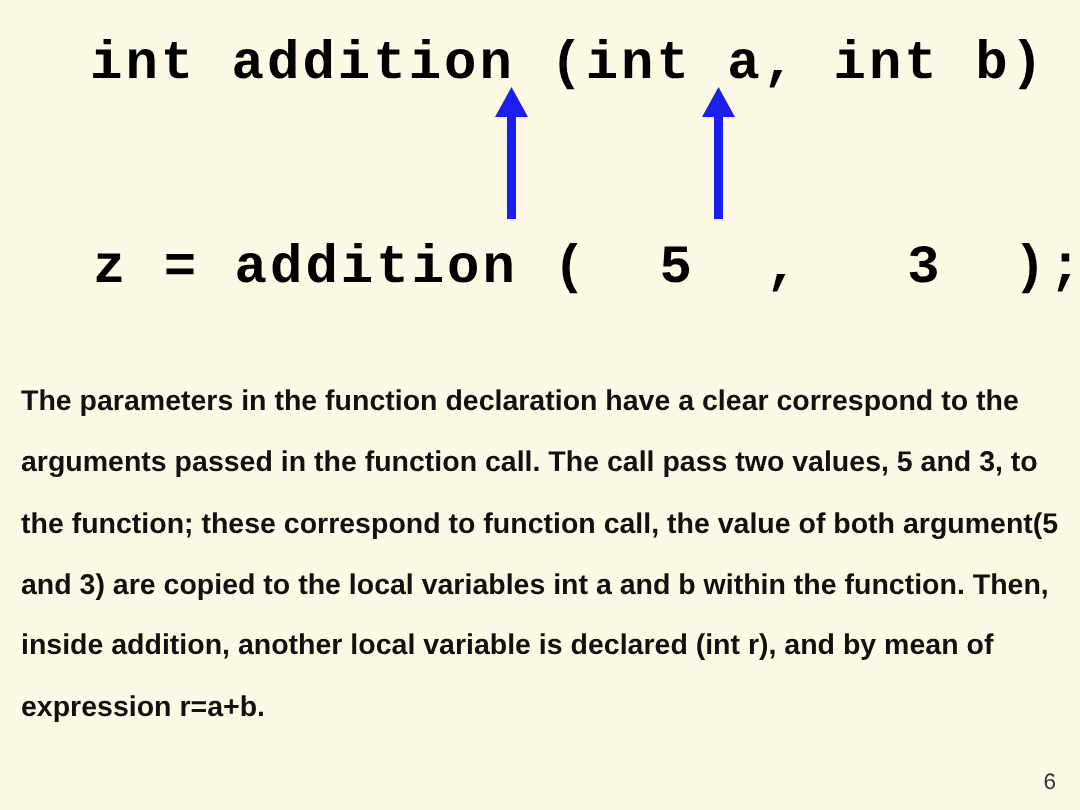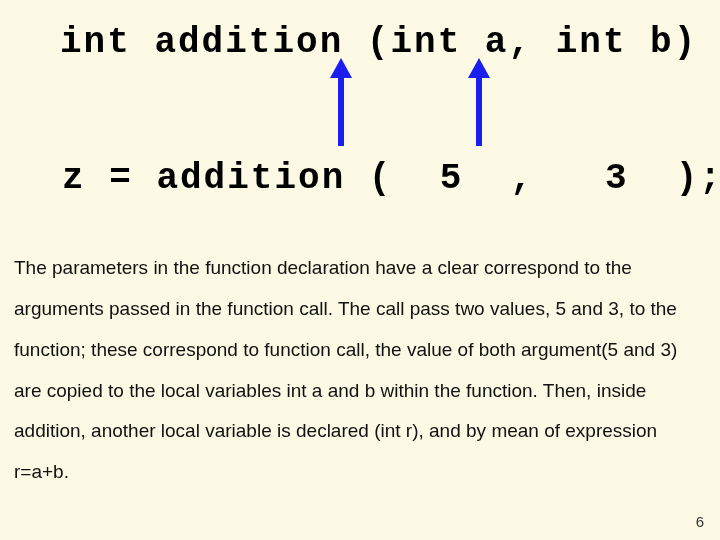--- a/index.html
+++ b/index.html
@@ -38,20 +38,21 @@
     border-bottom:20px solid #1a1eee;
     margin-bottom:-2px;
   }
   .a1{left:330px;top:58px}
   .a2{left:468px;top:58px}
   .prose{
     padding:10px 14px 0 14px;
     font-size:19px;
     line-height:2.15;
     color:#111;
+    font-weight:bold;
   }
   .pagenum{
     position:absolute;
     right:16px;bottom:10px;
     font-size:15px;color:#333;
   }
 </style>
 </head>
 <body>
 

